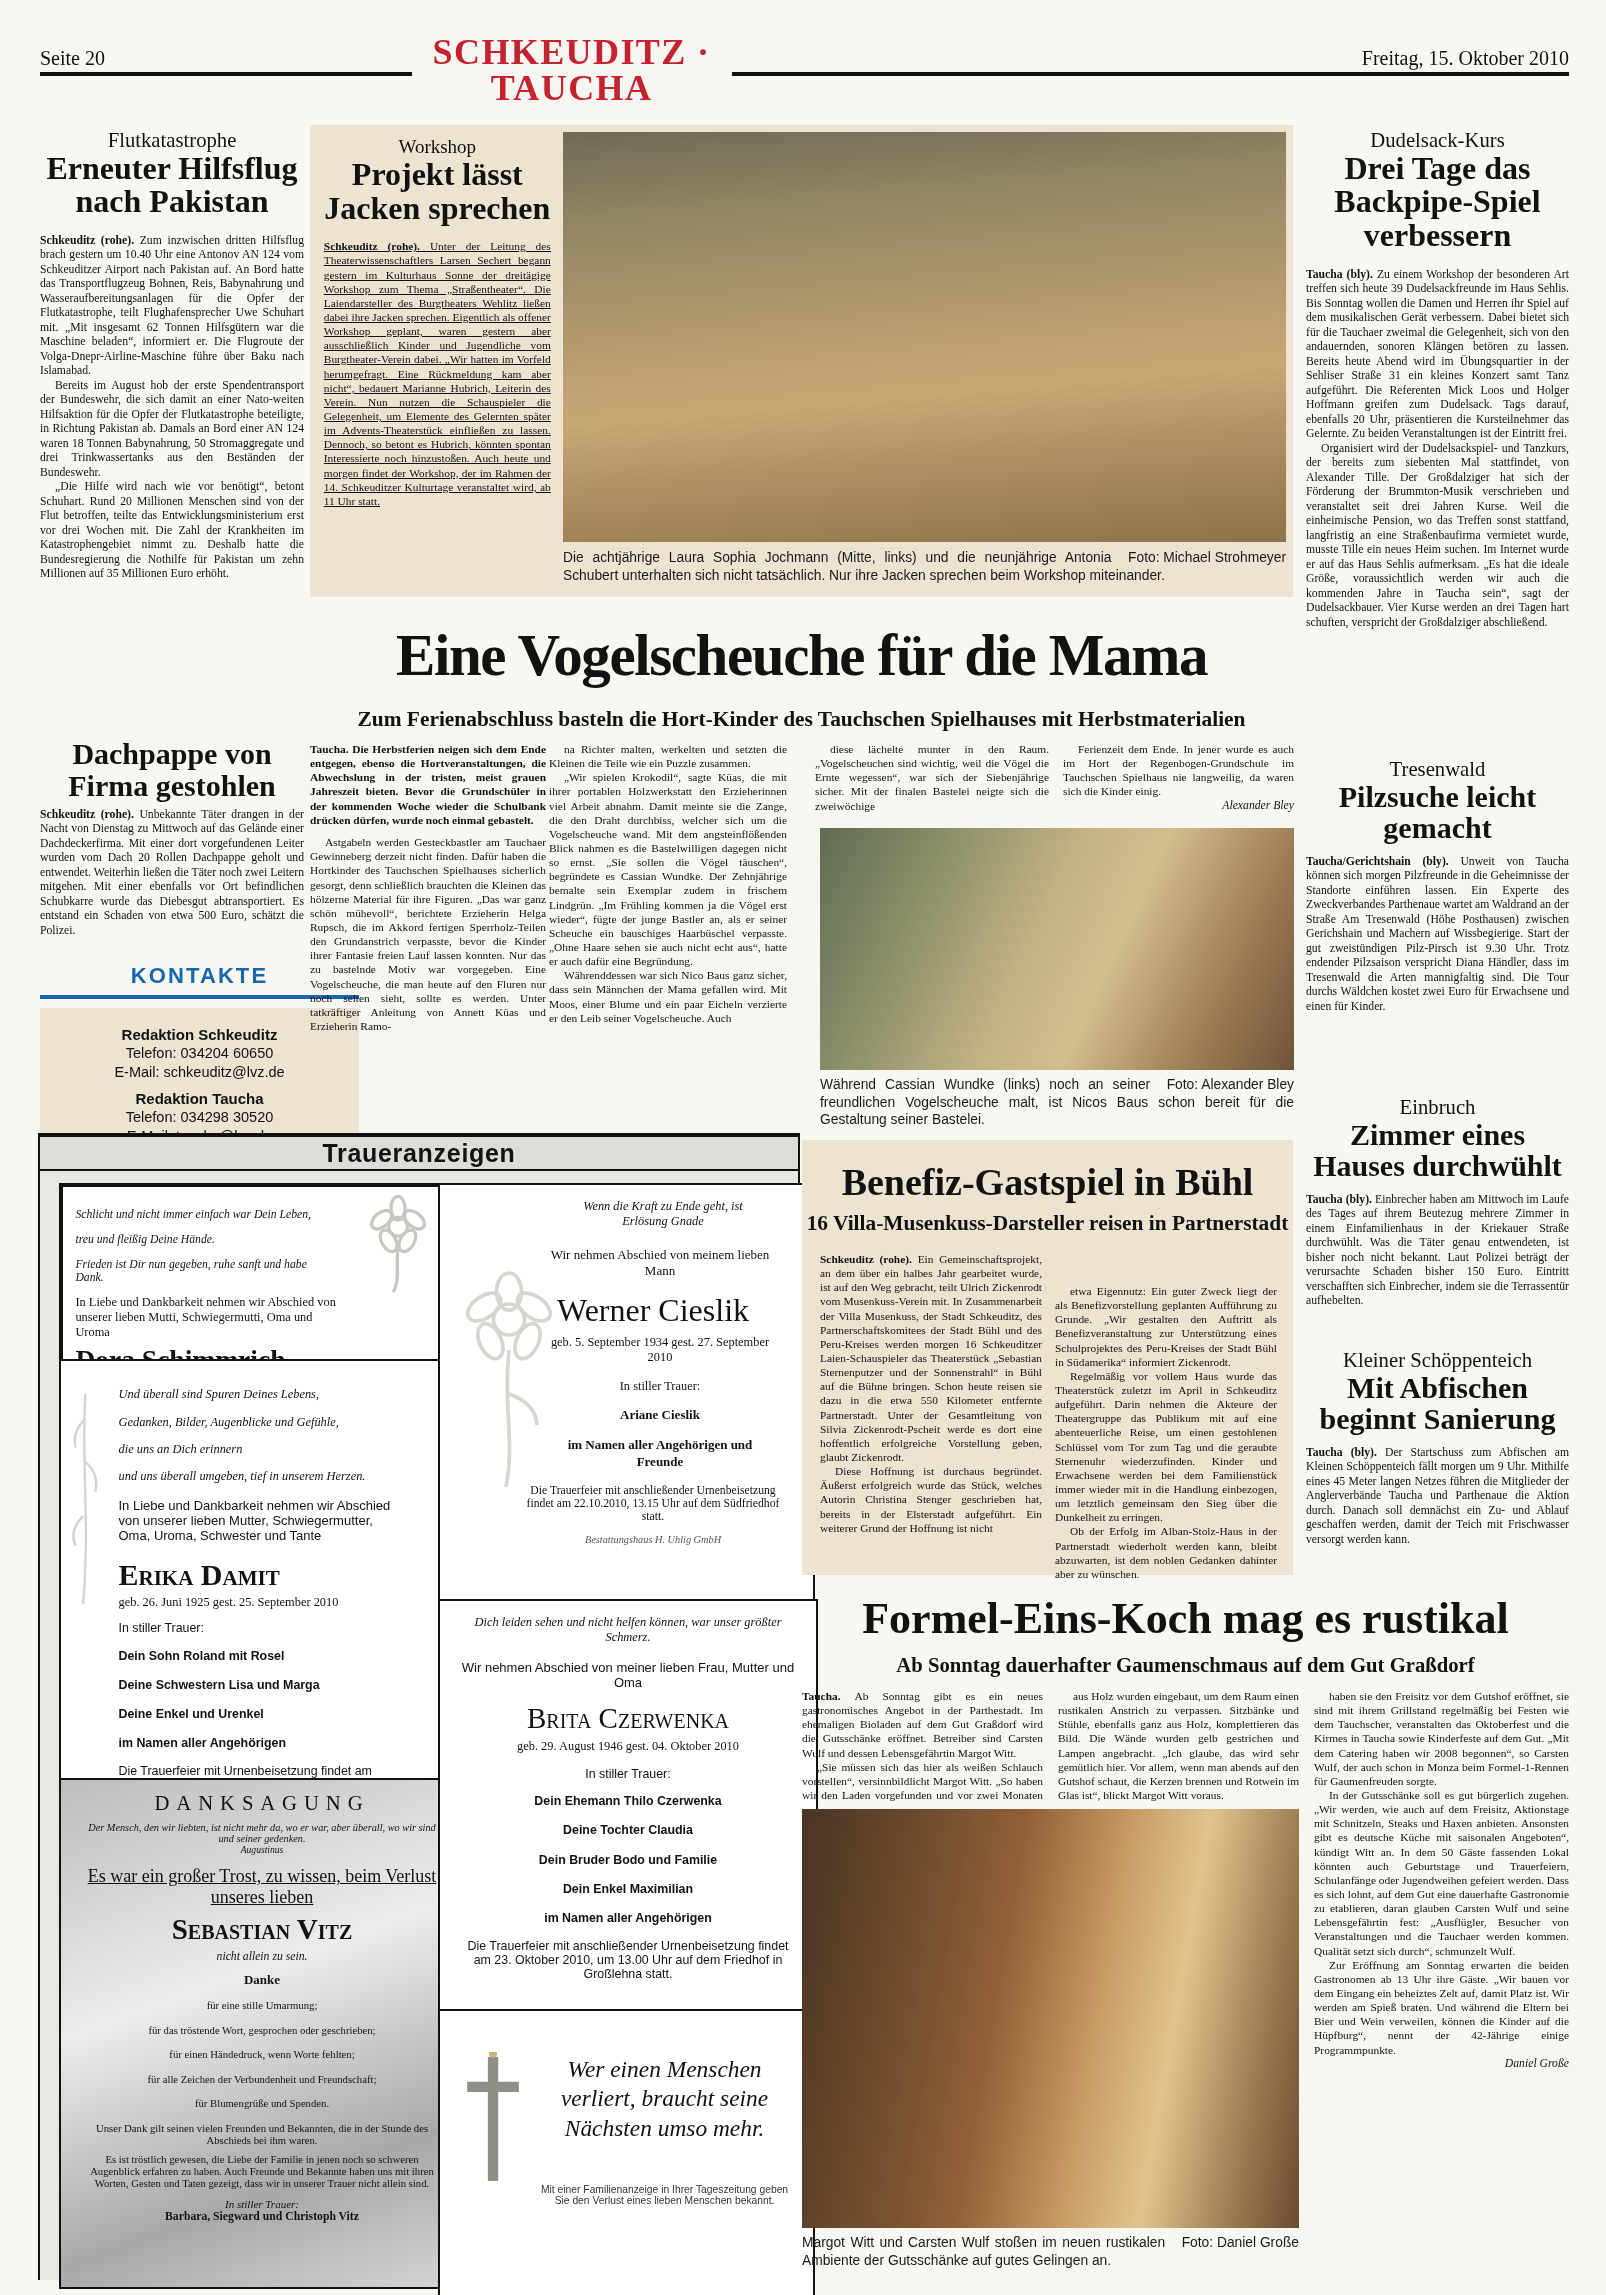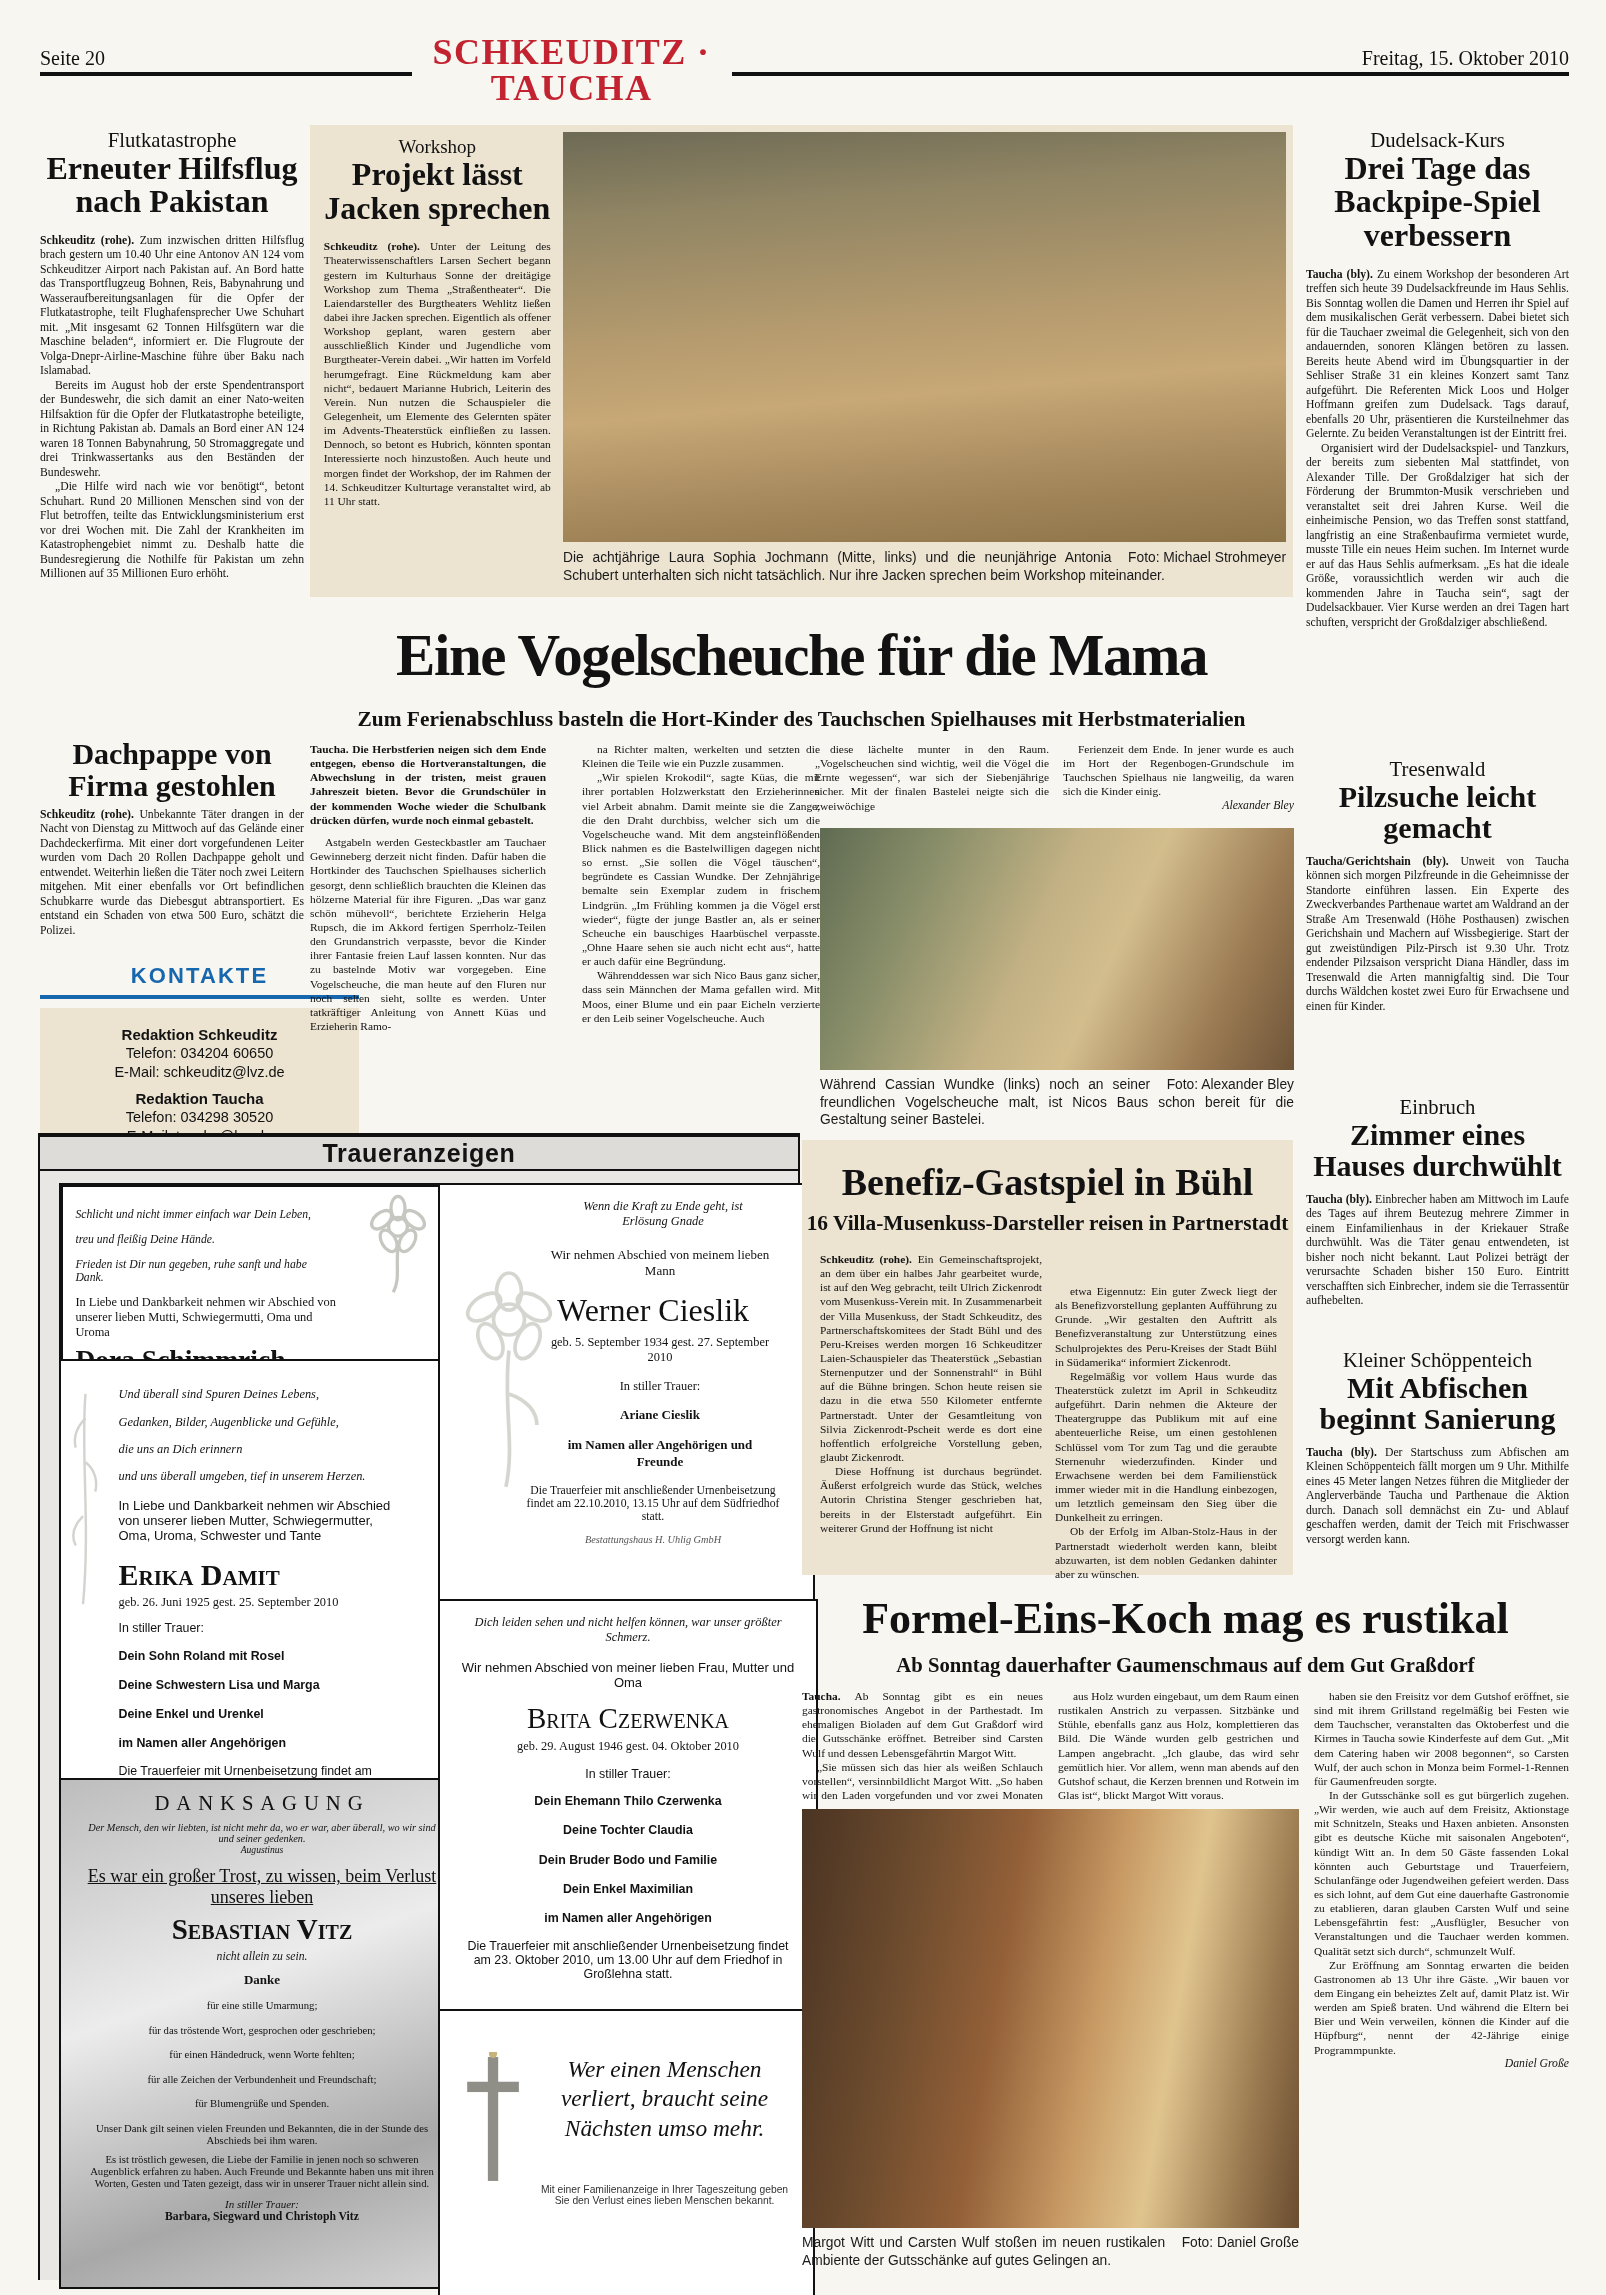--- a/index.html
+++ b/index.html
@@ -90,21 +90,21 @@
       <div class="kn">Redaktion Taucha</div>
       <div>Telefon: 034298 30520</div>
       <div>E-Mail: taucha@lvz.de</div>
     </div>
   </div>
 
   <div class="abs bg-beige" style="left:310px;top:125px;width:983px;height:472px;">
     <div class="abs" style="left:13.8px;top:12.4px;width:227px;">
       <div class="kick" style="font-size:19px;">Workshop</div>
       <div class="hl" style="font-size:32px;">Projekt lässt Jacken sprechen</div>
-      <div class="body" style="margin-top:13.8px;font-size:11.4px;">
+      <div class="body" style="margin-top:13.8px;font-size:11.4px;text-decoration:underline;">
         <p class="body-p"><b class="dl">Schkeuditz (rohe).</b><span>Unter der Leitung des Theaterwissenschaftlers Larsen Sechert begann gestern im Kulturhaus Sonne der dreitägige Workshop zum Thema „Straßentheater“. Die Laiendarsteller des Burgtheaters Wehlitz ließen dabei ihre Jacken sprechen. Eigentlich als offener Workshop geplant, waren gestern aber ausschließlich Kinder und Jugendliche vom Burgtheater-Verein dabei. „Wir hatten im Vorfeld herumgefragt. Eine Rückmeldung kam aber nicht“, bedauert Marianne Hubrich, Leiterin des Verein. Nun nutzen die Schauspieler die Gelegenheit, um Elemente des Gelernten später im Advents-Theaterstück einfließen zu lassen. Dennoch, so betont es Hubrich, könnten spontan Interessierte noch hinzustoßen. Auch heute und morgen findet der Workshop, der im Rahmen der 14. Schkeuditzer Kulturtage veranstaltet wird, ab 11 Uhr statt.</span></p>
       </div>
     </div>
     <div class="ph" style="left:253px;top:6.9px;width:723px;height:410px;background:linear-gradient(175deg,#6d6a55 0%,#8f8463 18%,#b49a6e 45%,#c7a876 62%,#a98c60 80%,#8d7348 100%);"></div>
     <div class="cap" style="position:absolute;left:253px;top:424px;width:723px;">
       <span class="credit">Foto: Michael Strohmeyer</span>
       <span>Die achtjährige Laura Sophia Jochmann (Mitte, links) und die neunjährige Antonia Schubert unterhalten sich nicht tatsächlich. Nur ihre Jacken sprechen beim Workshop miteinander.</span>
     </div>
   </div>
 
@@ -113,21 +113,21 @@
 
   <div class="abs" style="left:310px;top:742px;width:236px;height:380px;overflow:hidden;">
     <div class="body" style="font-size:11.4px;">
       <p class="body-p lead">Taucha. Die Herbstferien neigen sich dem Ende entgegen, ebenso die Hortveranstaltungen, die Abwechslung in der tristen, meist grauen Jahreszeit bieten. Bevor die Grundschüler in der kommenden Woche wieder die Schulbank drücken dürfen, wurde noch einmal gebastelt.</p>
       <div style="height:8.3px;"></div>
       <div>
           <p class="bp">Astgabeln werden Gesteckbastler am Tauchaer Gewinneberg derzeit nicht finden. Dafür haben die Hortkinder des Tauchschen Spielhauses sicherlich gesorgt, denn schließlich brauchten die Kleinen das hölzerne Material für ihre Figuren. „Das war ganz schön mühevoll“, berichtete Erzieherin Helga Rupsch, die im Akkord fertigen Sperrholz-Teilen den Grundanstrich verpasste, bevor die Kinder ihrer Fantasie freien Lauf lassen konnten. Nur das zu bastelnde Motiv war vorgegeben. Eine Vogelscheuche, die man heute auf den Fluren nur noch selten sieht, sollte es werden. Unter tatkräftiger Anleitung von Annett Küas und Erzieherin Ramo-</p>
         </div>
     </div>
   </div>
-  <div class="abs" style="left:582px;top:742px;width:238px;height:380px;overflow:hidden;">
+  <div class="abs" style="left:549px;top:742px;width:238px;height:380px;overflow:hidden;">
     <div class="body" style="font-size:11.4px;">
       <div>
           <p class="bp">na Richter malten, werkelten und setzten die Kleinen die Teile wie ein Puzzle zusammen.</p>
           <p class="bp">„Wir spielen Krokodil“, sagte Küas, die mit ihrer portablen Holzwerkstatt den Erzieherinnen viel Arbeit abnahm. Damit meinte sie die Zange, die den Draht durchbiss, welcher sich um die Vogelscheuche wand. Mit dem angsteinflößenden Blick nahmen es die Bastelwilligen dagegen nicht so ernst. „Sie sollen die Vögel täuschen“, begründete es Cassian Wundke. Der Zehnjährige bemalte sein Exemplar zudem in frischem Lindgrün. „Im Frühling kommen ja die Vögel erst wieder“, fügte der junge Bastler an, als er seiner Scheuche ein bauschiges Haarbüschel verpasste. „Ohne Haare sehen sie auch nicht echt aus“, hatte er auch dafür eine Begründung.</p>
           <p class="bp">Währenddessen war sich Nico Baus ganz sicher, dass sein Männchen der Mama gefallen wird. Mit Moos, einer Blume und ein paar Eicheln verzierte er den Leib seiner Vogelscheuche. Auch</p>
         </div>
     </div>
   </div>
   <div class="abs" style="left:815px;top:742px;width:234px;height:81px;overflow:hidden;">
     <div class="body" style="font-size:11.4px;">

